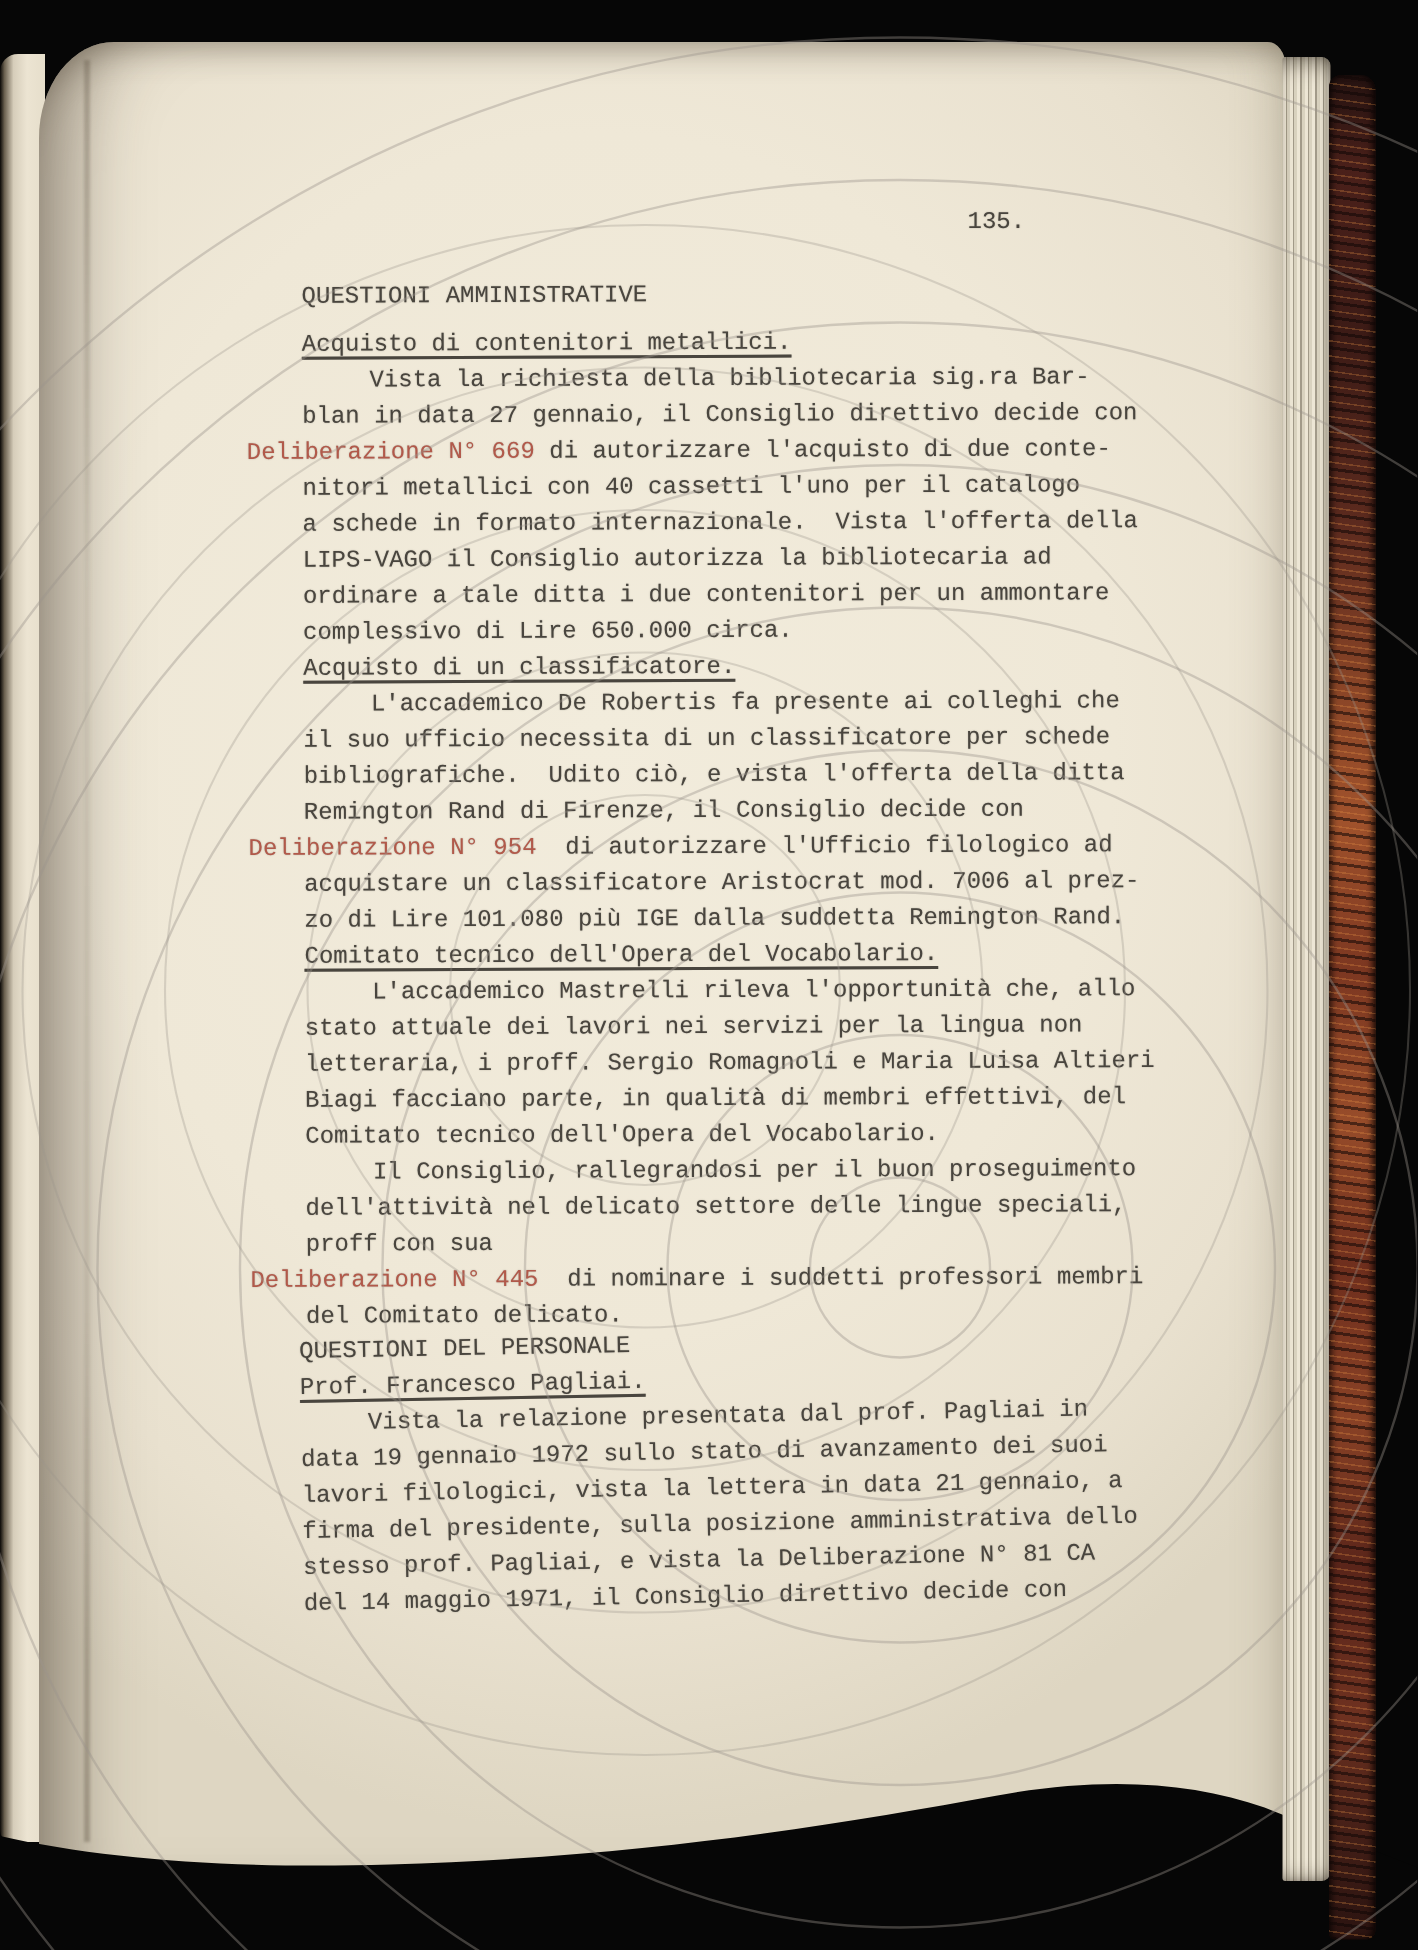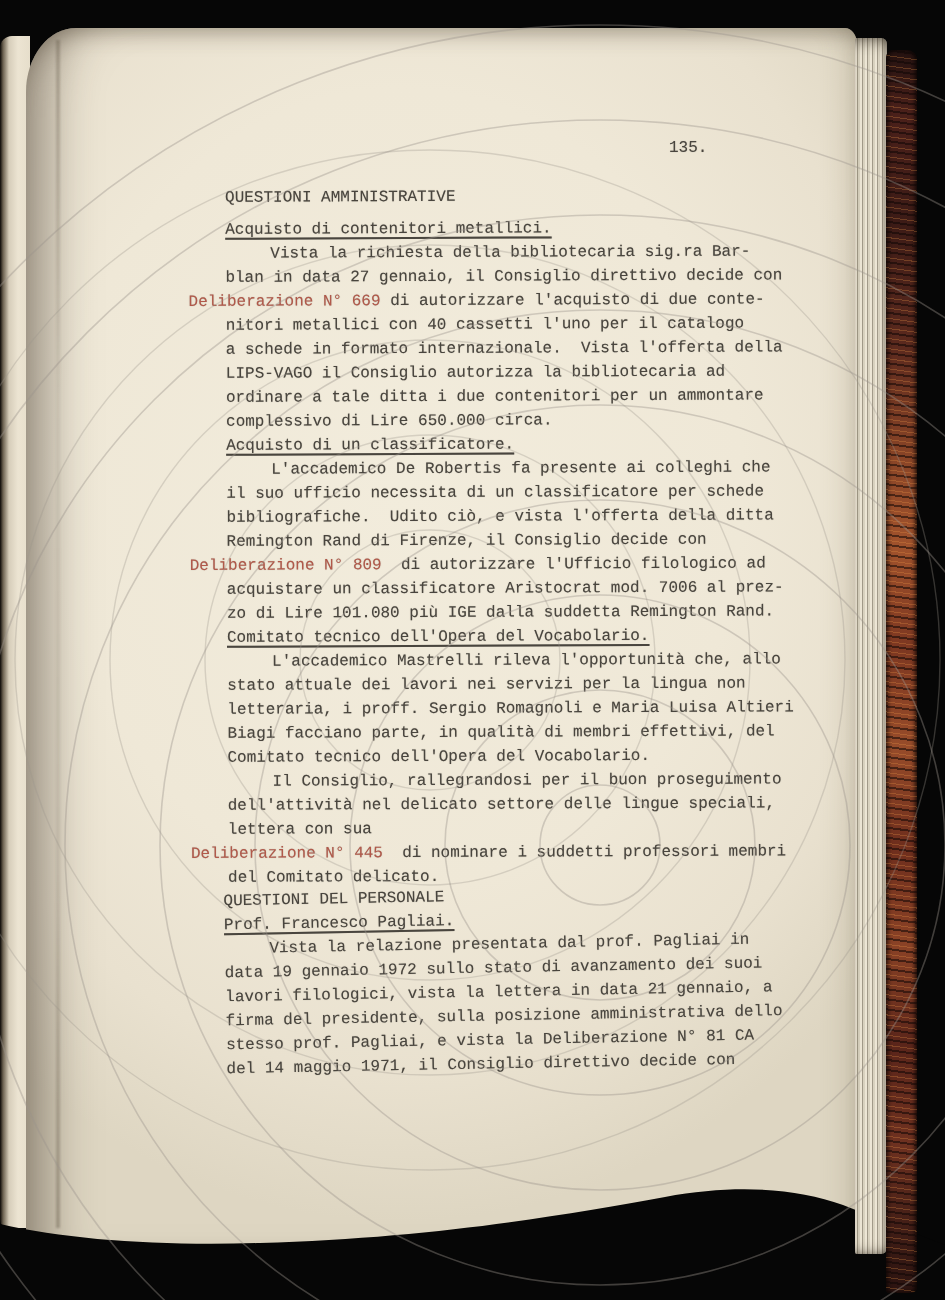--- a/index.html
+++ b/index.html
@@ -33,21 +33,20 @@
     position:absolute;left:30px;top:12px;width:4px;height:1188px;
     background:linear-gradient(180deg,rgba(70,58,42,.28),rgba(70,58,42,.06) 30%,rgba(70,58,42,.1) 70%,rgba(70,58,42,.3));
     filter:blur(1px);
   }
 
   
   .text-layer{
     position:absolute;left:138px;top:158px;width:668px;
     font-size:16px;line-height:24px;color:var(--ink);
     text-shadow:0 0 1px rgba(73,69,62,.4);
-    margin-left:24px;
   }
   .page-number{position:absolute;left:481px;top:-50px;}
   .group-a{transform:rotate(-0.25deg);transform-origin:0 0;}
   .group-b{transform:rotate(-1.05deg);transform-origin:0 50%;}
   .t-header{margin-left:37px;white-space:pre;}
   .t-sub{
     margin-left:37px;white-space:pre;
     text-decoration:underline;text-underline-offset:4px;text-decoration-thickness:1.5px;
   }
   .t-sub.first{margin-top:8px;}
@@ -109,34 +108,34 @@
             <div class="line body"><span>LIPS-VAGO il Consiglio autorizza la bibliotecaria ad</span></div>
             <div class="line body"><span>ordinare a tale ditta i due contenitori per un ammontare</span></div>
             <div class="line body"><span>complessivo di Lire 650.000 circa.</span></div>
           </div>
           <div class="t-sub">Acquisto di un classificatore.</div>
           <div>
             <div class="line para"><span>L'accademico De Robertis fa presente ai colleghi che</span></div>
             <div class="line body"><span>il suo ufficio necessita di un classificatore per schede</span></div>
             <div class="line body"><span>bibliografiche.  Udito ciò, e vista l'offerta della ditta</span></div>
             <div class="line body"><span>Remington Rand di Firenze, il Consiglio decide con</span></div>
-            <div class="line hang"><span class="red">Deliberazione N° 809</span><span>  di autorizzare l'Ufficio filologico ad</span></div>
+            <div class="line hang"><span class="red">Deliberazione N° 954</span><span>  di autorizzare l'Ufficio filologico ad</span></div>
             <div class="line body"><span>acquistare un classificatore Aristocrat mod. 7006 al prez-</span></div>
             <div class="line body"><span>zo di Lire 101.080 più IGE dalla suddetta Remington Rand.</span></div>
           </div>
           <div class="t-sub">Comitato tecnico dell'Opera del Vocabolario.</div>
           <div>
             <div class="line para"><span>L'accademico Mastrelli rileva l'opportunità che, allo</span></div>
             <div class="line body"><span>stato attuale dei lavori nei servizi per la lingua non</span></div>
             <div class="line body"><span>letteraria, i proff. Sergio Romagnoli e Maria Luisa Altieri</span></div>
             <div class="line body"><span>Biagi facciano parte, in qualità di membri effettivi, del</span></div>
             <div class="line body"><span>Comitato tecnico dell'Opera del Vocabolario.</span></div>
             <div class="line para"><span>Il Consiglio, rallegrandosi per il buon proseguimento</span></div>
             <div class="line body"><span>dell'attività nel delicato settore delle lingue speciali,</span></div>
-            <div class="line body"><span>lettera con sua</span></div>
+            <div class="line body"><span>proff con sua</span></div>
             <div class="line hang"><span class="red">Deliberazione N° 445</span><span>  di nominare i suddetti professori membri</span></div>
             <div class="line body"><span>del Comitato delicato.</span></div>
           </div>
         </div>
       <div id="sections-b" class="group-b">
           <div class="t-header">QUESTIONI DEL PERSONALE</div>
           <div class="t-sub">Prof. Francesco Pagliai.</div>
           <div>
             <div class="line para"><span>Vista la relazione presentata dal prof. Pagliai in</span></div>
             <div class="line body"><span>data 19 gennaio 1972 sullo stato di avanzamento dei suoi</span></div>

